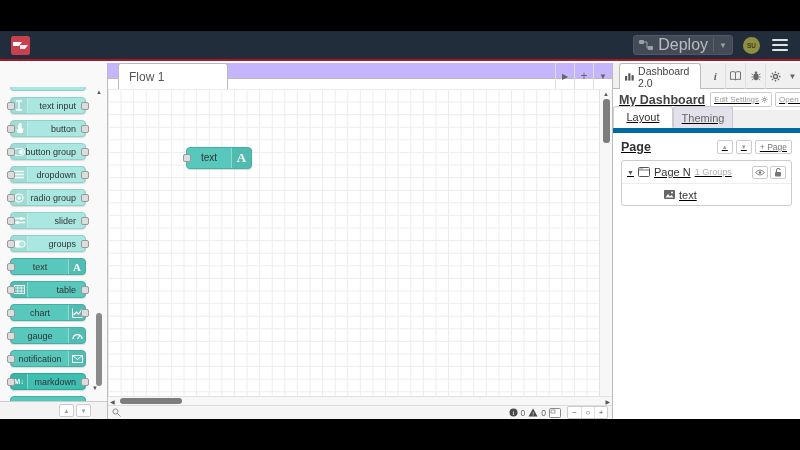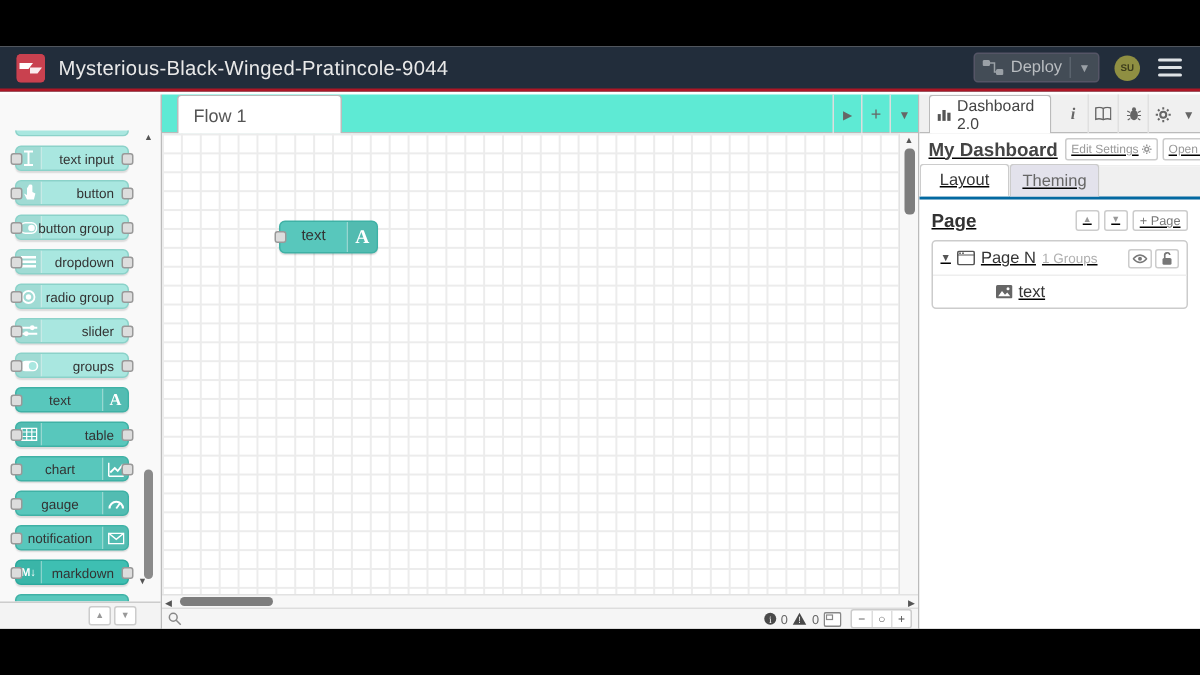--- a/index.html
+++ b/index.html
@@ -8,21 +8,21 @@
   .stage { position:relative; width:800px; height:450px; background:#000; overflow:hidden; }
   .app { position:absolute; top:31px; left:0; width:800px; height:388px; background:#fff; }
 
   
   .header { position:absolute; top:0; left:0; right:0; height:30px; background:#222d3b; border-bottom:2px solid #ad1625; display:flex; align-items:center; }
   .logo { width:19px; height:19px; margin-left:11px; border-radius:3px; background:#d13c4d; position:relative; overflow:hidden; flex:none; }
   .logo svg { position:absolute; top:0; left:0; }
   .header-title { color:#e9e9e9; font-size:13.5px; margin-left:9px; letter-spacing:.2px; }
   .header-right { margin-left:auto; display:flex; align-items:center; gap:10px; margin-right:10px; }
   .deploy-btn { display:flex; align-items:center; background:#434c56; border:1px solid #556; border-radius:3px; height:20px; padding:0 5px; gap:5px; }
-  .deploy-btn .dlabel { color:#b9bdc1; font-size:11px; }
+  .deploy-btn .dlabel { color:#b9bdc1; font-size:16px; }
   .deploy-btn .dsep { width:1px; height:14px; background:#5a636d; }
   .deploy-btn .dcaret { color:#9aa0a6; font-size:8px; }
   .avatar { width:17px; height:17px; border-radius:50%; background:#8f8f42; color:#3e3e1c; font-size:6.5px; font-weight:bold; display:flex; align-items:center; justify-content:center; }
   .hamburger { display:flex; flex-direction:column; gap:2.5px; padding:2px; }
   .hamburger span { width:16px; height:2.5px; background:#dfe3e6; border-radius:1px; }
 
   
   .main { position:absolute; top:32px; left:0; right:0; bottom:0; display:flex; }
   .palette { position:relative; width:108px; flex:none; background:#f9f9f9; border-right:1px solid #bbb; }
   .workspace { position:relative; flex:1; background:#fff; }
@@ -50,21 +50,21 @@
   .port.l { left:-4px; } .port.r { right:-4px; }
   .sliver { position:absolute; left:10px; width:76px; height:5px; top:-1px; background:#a9e7e0; border:1px solid #8bd2c9; border-top:none; border-radius:0 0 4px 4px; }
   .partial { top:309px; height:12px; border-radius:4px 4px 0 0; }
   .pscroll-up { position:absolute; right:5px; top:2px; font-size:6px; color:#555; }
   .pscroll-thumb { position:absolute; right:5px; top:226px; width:6px; height:73px; background:#8a8a8a; border-radius:3px; }
   .pscroll-down { position:absolute; right:9px; top:298px; font-size:6px; color:#555; }
   .palette-footer { position:absolute; bottom:0; left:0; right:0; height:18px; background:#f3f3f3; border-top:1px solid #ccc; display:flex; align-items:center; justify-content:flex-end; gap:2px; padding-right:16px; }
   .pf-btn { width:15px; height:13px; background:#fff; border:1px solid #ccc; border-radius:2px; display:flex; align-items:center; justify-content:center; color:#999; font-size:6px; }
 
   
-  .tabbar { position:absolute; top:0; left:0; right:0; height:26px; background:#5eead4; border-bottom:1px solid #bbb; }
+  .tabbar { position:absolute; top:0; left:0; right:0; height:16px; background:#c4b5fd; border-bottom:1px solid #bbb; }
   .flow-tab { position:absolute; left:10px; top:0; width:110px; height:26px; background:#fff; border:1px solid #bbb; border-bottom:none; border-radius:3px 3px 0 0; display:flex; align-items:center; padding-left:10px; font-size:12px; color:#555; }
   .tab-ctrls { position:absolute; right:0; top:0; height:26px; display:flex; }
   .tab-ctrl { width:19px; height:26px; display:flex; align-items:center; justify-content:center; color:#666; font-size:8px; border-left:1px solid #ddd; }
   .canvas { position:absolute; top:26px; left:0; right:0; bottom:23px; background:#fff;
     background-image:linear-gradient(#ececec 1px, transparent 1px), linear-gradient(90deg,#ececec 1px, transparent 1px);
     background-size:12.6px 12.6px; }
   .flow-node { position:absolute; left:78px; top:58px; width:66px; height:22px; background:#58c7bc; border:1px solid #3fb1a5; border-radius:4px; box-shadow:0 1px 1px rgba(0,0,0,.15); }
   .flow-node .lbl { position:absolute; left:0; right:20px; top:0; bottom:0; text-align:center; font-size:10px; color:#333; line-height:20px; }
   .flow-node .ico { position:absolute; right:0; top:0; bottom:0; width:20px; background:rgba(0,0,0,.06); border-left:1px solid rgba(255,255,255,.4); border-radius:0 3px 3px 0; display:flex; align-items:center; justify-content:center; }
   .flow-node .af { font-family:"Liberation Serif",serif; font-size:13px; font-weight:bold; color:#fff; }
@@ -87,21 +87,21 @@
   .sb-tabbar { position:absolute; top:0; left:0; right:0; height:26px; background:#f0f0f0; border-bottom:1px solid #bbb; display:flex; }
   .sb-tab { margin-left:6px; margin-top:0; width:87px; height:26px; background:#fff; border:1px solid #bbb; border-bottom:none; border-radius:3px 3px 0 0; display:flex; align-items:center; gap:4px; padding-left:5px; font-size:10.5px; color:#444; }
   .sb-iconbtn { width:21px; height:26px; display:flex; align-items:center; justify-content:center; color:#666; border-left:1px solid #e0e0e0; }
   .sb-iconbtn.first { border-left:none; margin-left:4px; }
   .sb-caret { margin-left:auto; width:16px; height:26px; display:flex; align-items:center; justify-content:center; color:#666; font-size:8px; }
   .ifont { font-family:"Liberation Serif",serif; font-style:italic; font-weight:bold; font-size:11px; }
   .sb-content { position:absolute; top:26px; left:0; right:0; bottom:0; background:#fff;text-decoration:underline; }
   .dash-row { height:22px; display:flex; align-items:center; padding:0 6px; gap:3px; border-bottom:1px solid #eee; }
   .dash-title { font-size:12.5px; color:#444; font-weight:bold; flex:none; margin-right:2px; }
   .mini-btn { height:15px; border:1px solid #ccc; border-radius:2px; background:#fff; color:#999; font-size:8px; display:flex; align-items:center; gap:2px; padding:0 3px; white-space:nowrap; }
-  .lt-tabs { height:22px; background:#f0f0f0; border-bottom:2px solid #0369a1; display:flex; align-items:flex-end; padding-left:0; }
+  .lt-tabs { height:22px; background:#f0f0f0; border-bottom:5px solid #0369a1; display:flex; align-items:flex-end; padding-left:0; }
   .lt-tab { width:60px; height:22px; display:flex; align-items:center; justify-content:center; font-size:11px; border-radius:3px 3px 0 0; }
   .lt-tab.active { background:#fff; border:1px solid #ccc; border-bottom:1px solid #fff; color:#333; }
   .lt-tab.inactive { background:#e3e2ec; border:1px solid #ccc; border-bottom:none; color:#666; }
   .pages { padding:7px 8px; }
   .pages-head { display:flex; align-items:center; }
   .pages-title { font-size:12.5px; font-weight:bold; color:#333; }
   .pages-head .btns { margin-left:auto; display:flex; gap:3px; }
   .sq-btn { width:16px; height:14px; border:1px solid #ccc; border-radius:2px; background:#fff; color:#999; font-size:6px; display:flex; align-items:center; justify-content:center; }
   .addpage-btn { height:14px; border:1px solid #ccc; border-radius:2px; background:#fff; color:#777; font-size:8.5px; display:flex; align-items:center; padding:0 4px; }
   .pages-help { margin-top:5px; font-size:8.5px; font-style:italic; color:#a0a0a0; line-height:1.35; }
@@ -122,21 +122,20 @@
   <div class="app">
 
     <div class="header">
       <div class="logo">
         <svg width="19" height="19" viewBox="0 0 19 19">
           <rect x="0" y="0" width="19" height="19" rx="3" fill="#c9414f"></rect>
           <path d="M2 6 L11 6 L8 10 L2 10 Z" fill="#fff"></path>
           <path d="M9 9 L17 9 L14 13 L9 13 Z" fill="#fff" opacity=".9"></path>
         </svg>
       </div>
-      <div class="header-title">Mysterious-Black-Winged-Pratincole-9044</div>
       <div class="header-right">
         <div class="deploy-btn">
           <svg width="14" height="10" viewBox="0 0 14 10">
               <rect x="0" y="0" width="5" height="4" rx="1" fill="#9aa0a6"></rect>
               <rect x="9" y="6" width="5" height="4" rx="1" fill="#9aa0a6"></rect>
               <path d="M5 2 H8 V8 H9" stroke="#9aa0a6" fill="none"></path>
             </svg>
           <span class="dlabel">Deploy</span>
           <span class="dsep"></span>
           <span class="dcaret">▼</span>

